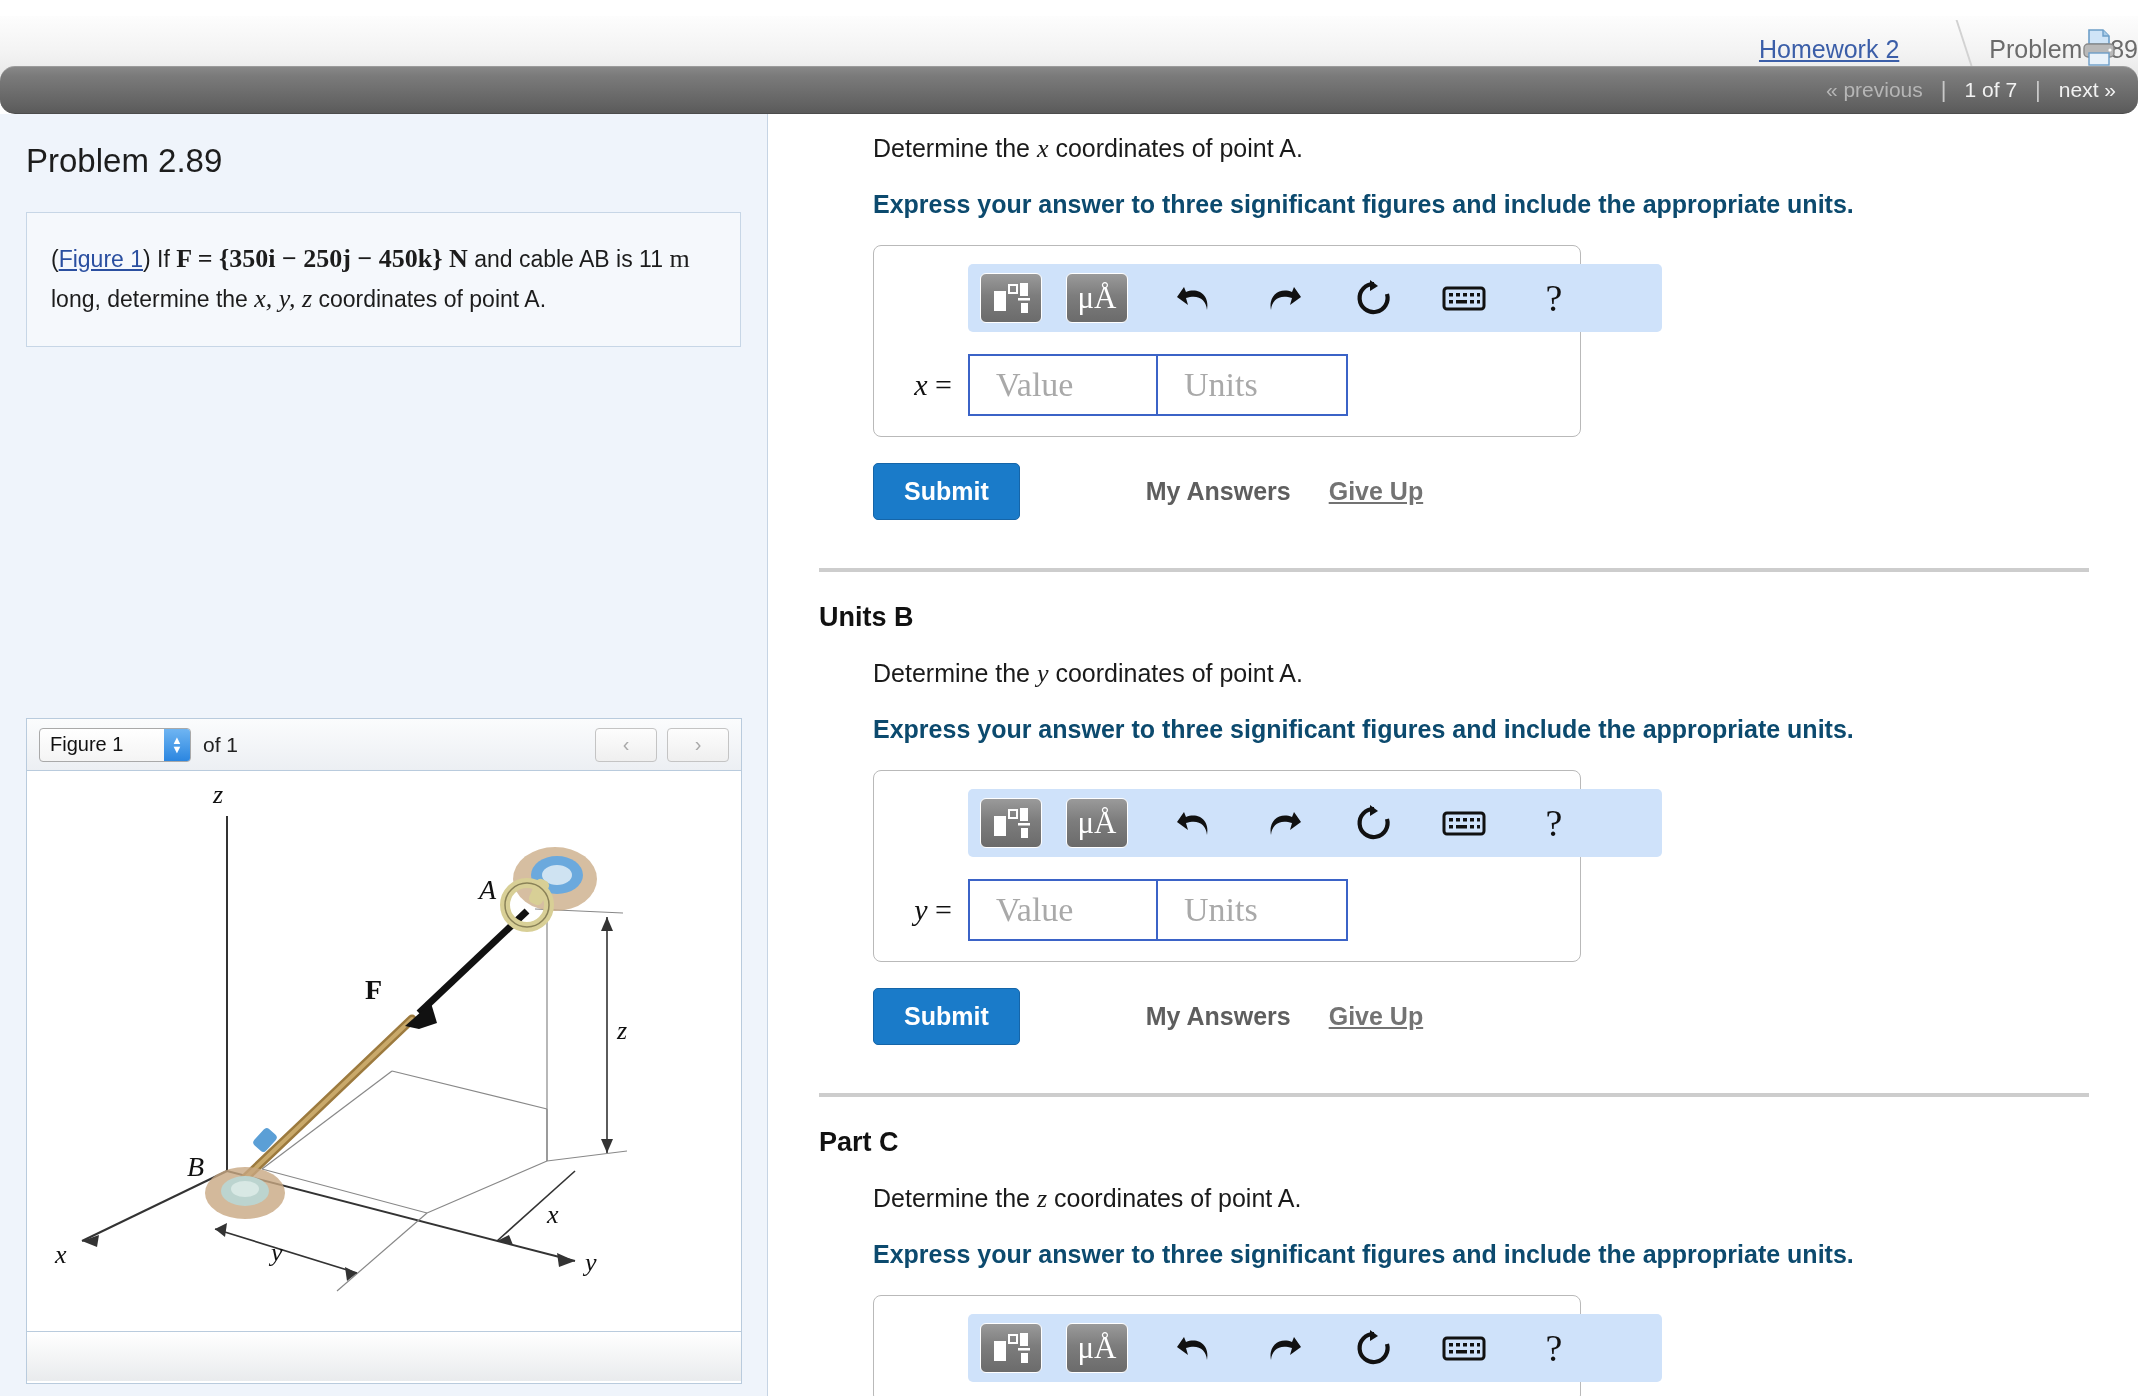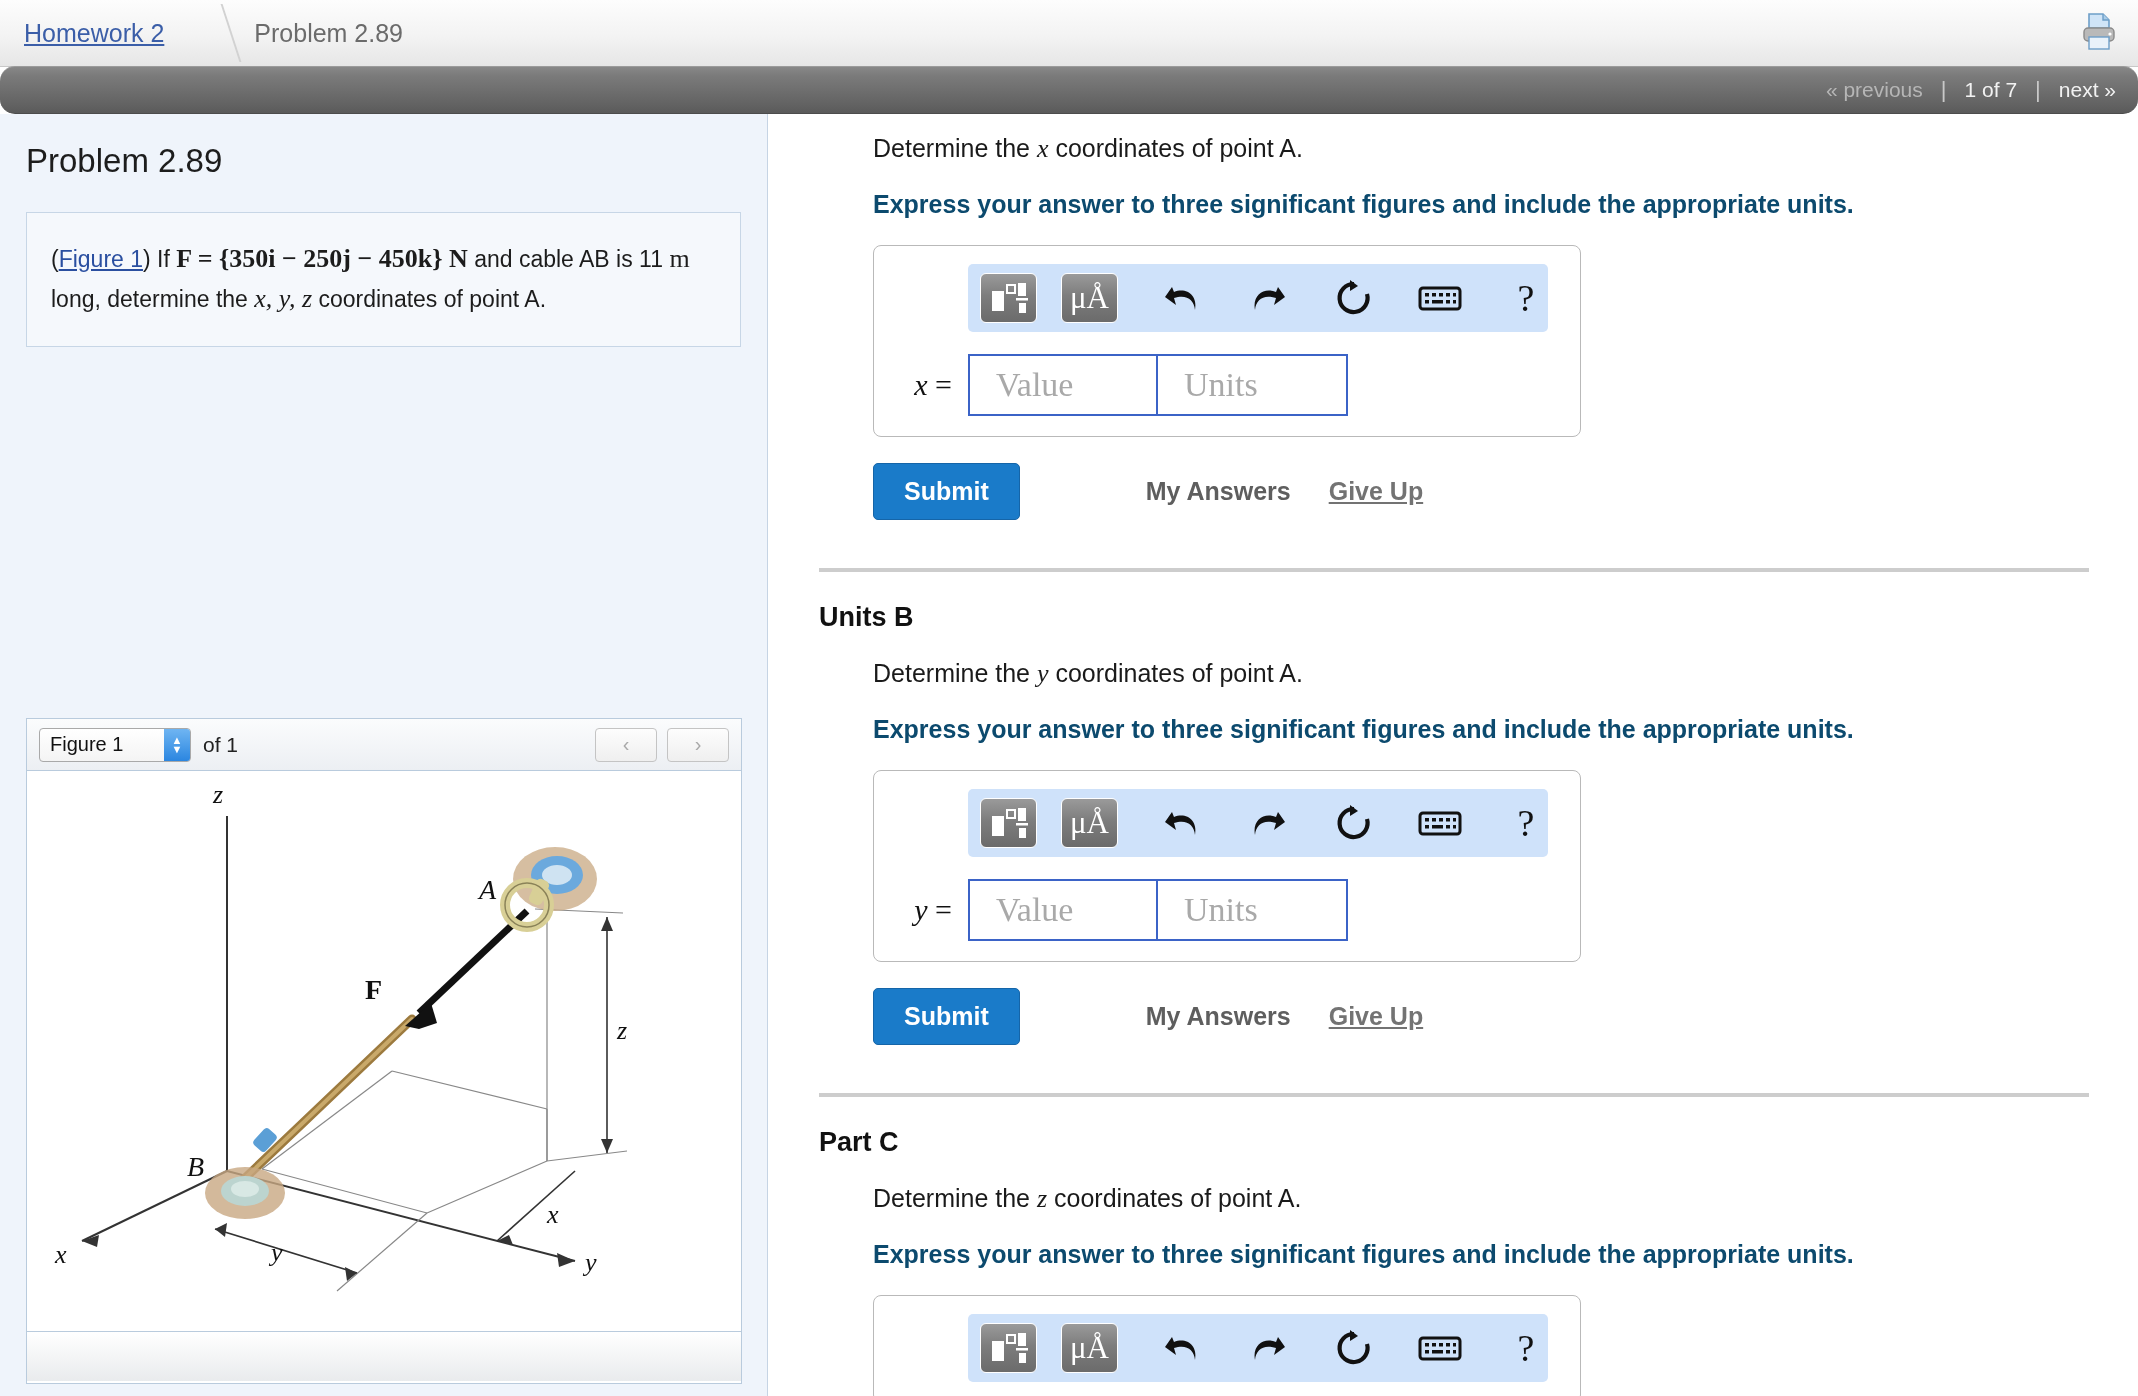--- a/index.html
+++ b/index.html
@@ -5,25 +5,25 @@
   * { box-sizing: border-box; margin: 0; padding: 0; }
   html, body {
     width: 2138px; height: 1396px;
     font-family: "Liberation Sans", sans-serif;
     background: #ffffff;
     overflow: hidden;
   }
 
   
   #breadcrumb-bar {
-    position: absolute; left: 0; top: 0;
+    position: absolute; left: 0; top: 16px;
     width: 2138px; height: 67px;
     background: linear-gradient(to bottom, #fdfdfd 0%, #f3f3f3 55%, #e6e6e6 100%);
     border-bottom: 1px solid #c8c8c8;
-    display: flex; align-items: center;
+    display: flex; align-items: center; justify-content: flex-end;
   }
   .crumb-link {
     margin-left: 24px;
     font-size: 25px; color: #3b5ea8;
     text-decoration: underline;
     cursor: pointer;
   }
   .crumb-sep {
     margin: 0 2px 0 22px;
     width: 46px; height: 66px;
@@ -159,21 +159,21 @@
   
   .answer-box {
     margin-left: 104px; margin-top: 26px;
     width: 708px;
     border: 1px solid #b9b9b9; border-radius: 8px;
     background: #fff;
     padding: 18px 0 20px 0;
   }
   .ans-toolbar {
     margin-left: 94px;
-    width: 580px; height: 68px;
+    width: 694px; height: 68px;
     background: #cfe2fa; border-radius: 5px;
     display: flex; align-items: center; gap: 12px;
   }
   .tb-btn {
     width: 62px; height: 50px; margin-left: 12px;
     border-radius: 6px;
     background: linear-gradient(to bottom,#9a9a9a 0%,#7d7d7d 45%,#6b6b6b 100%);
     border: 1px solid #ffffff;
     display: flex; align-items: center; justify-content: center;
     cursor: pointer;

